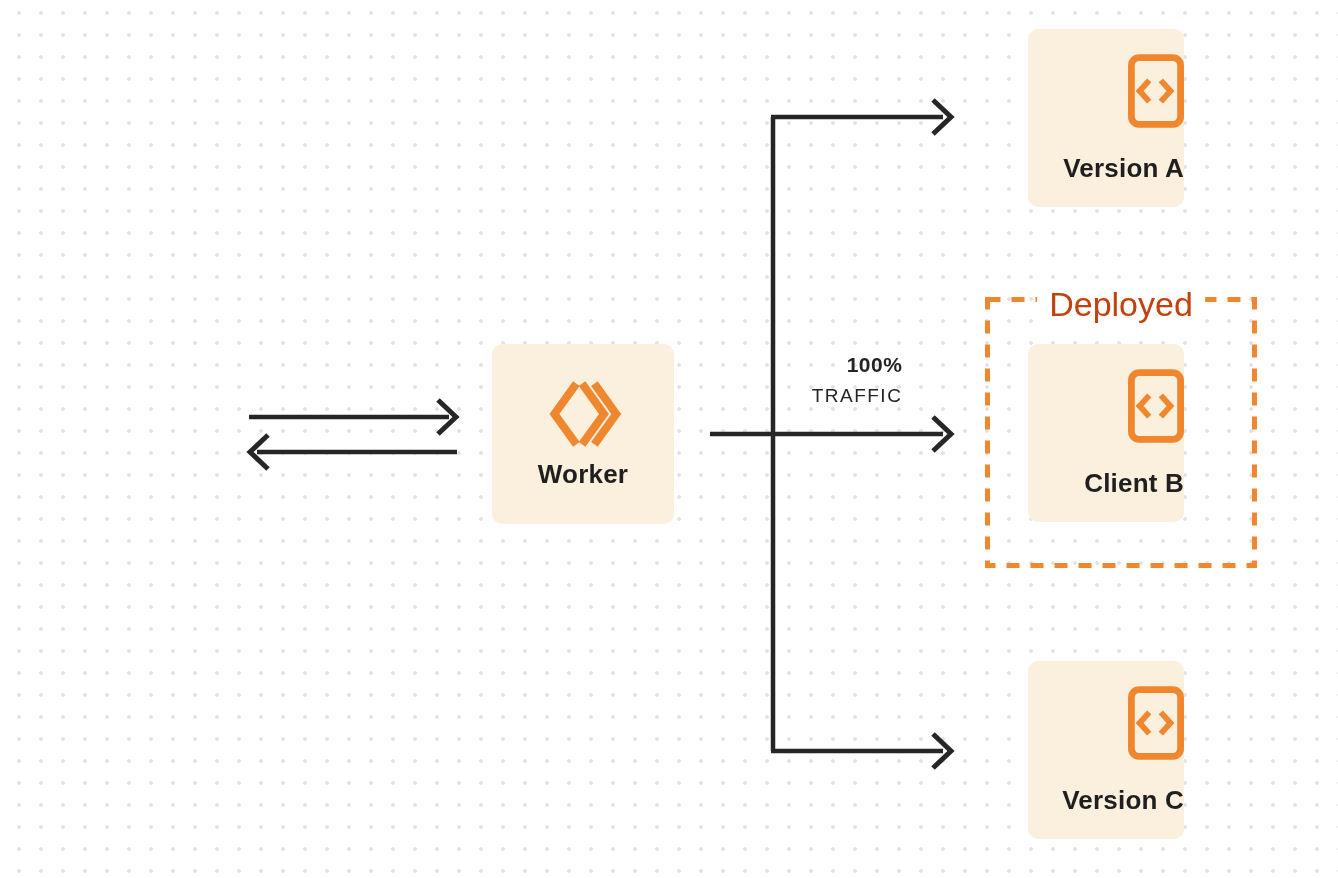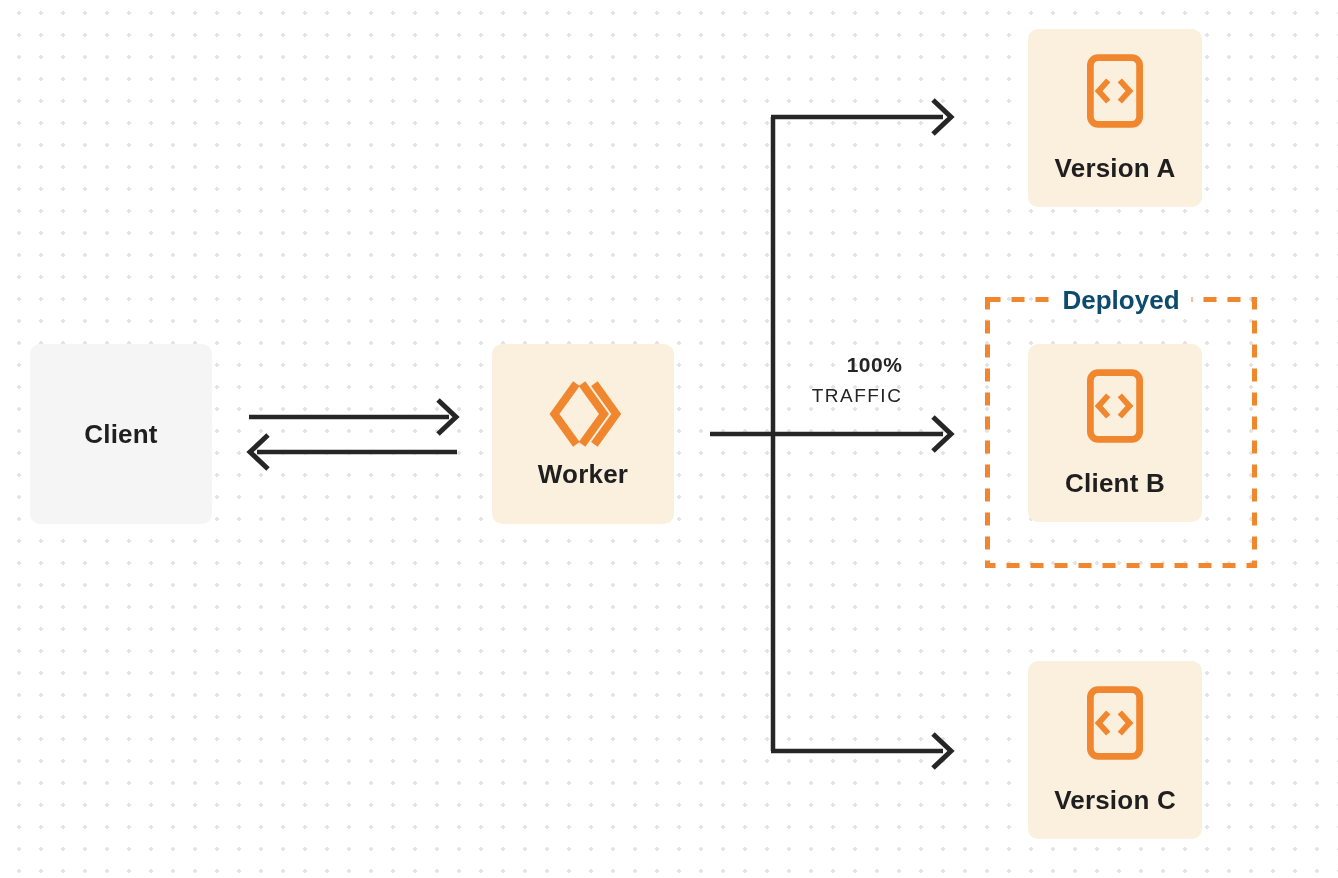--- a/index.html
+++ b/index.html
@@ -45,23 +45,24 @@
     background: #f5f5f6;
   }
   .worker-box {
     left: 492px; top: 344px;
     width: 182px; height: 180px;
     background: #fbefde;
     gap: 11px;
   }
   .version-box {
     left: 1028px;
-    width: 174px; height: 178px;
+    width: 156px; height: 178px;
     background: #fbefde;
     gap: 26px;
+    align-items: flex-end;
   }
   .version-a { top: 29px; }
   .version-b { top: 344px; }
   .version-c { top: 661px; }
   .icon { display: block; line-height: 0; }
   .traffic {
     position: absolute;
     left: 857px; top: 350px;
     transform: translateX(-50%);
     text-align: right;
@@ -85,23 +86,23 @@
     position: absolute;
     left: 985px; top: 297px;
     z-index: 1;
   }
   .deployed-label {
     position: absolute;
     left: 1121px; top: 286px;
     transform: translateX(-50%);
     background: #ffffff;
     padding: 0 12px;
-    font-size: 26px;
-    font-weight: 700;
-    color: #0c4a6e;
+    font-size: 34px;
+    font-weight: 400;
+    color: #c2410c;
     z-index: 4;
     white-space: nowrap;
     line-height: 1.1;
   }
 </style>
 </head>
 <body>
 
 <div class="canvas">
 
@@ -120,23 +121,20 @@
       <path d="M773,117 L773,751"></path>
 
       <path d="M771,117 L943,117"></path>
       <path d="M933,100 L951,117 L933,134" stroke-width="5"></path>
 
       <path d="M771,751 L943,751"></path>
       <path d="M933,734 L951,751 L933,768" stroke-width="5"></path>
     </g>
   </svg>
 
-  <div class="box client-box">
-    <span class="label">Client</span>
-  </div>
 
   <div class="box worker-box">
     <span class="icon">
       <svg width="76" height="70" viewBox="0 0 80 72" fill="none">
         <polyline points="33,4 10,36 33,68" stroke="#F0862E" stroke-width="8.5"></polyline>
         <polyline points="39,4 62,36 39,68" stroke="#F0862E" stroke-width="8.5"></polyline>
         <polyline points="52,4 75,36 52,68" stroke="#F0862E" stroke-width="8.5"></polyline>
       </svg>
     </span>
     <span class="label">Worker</span>

